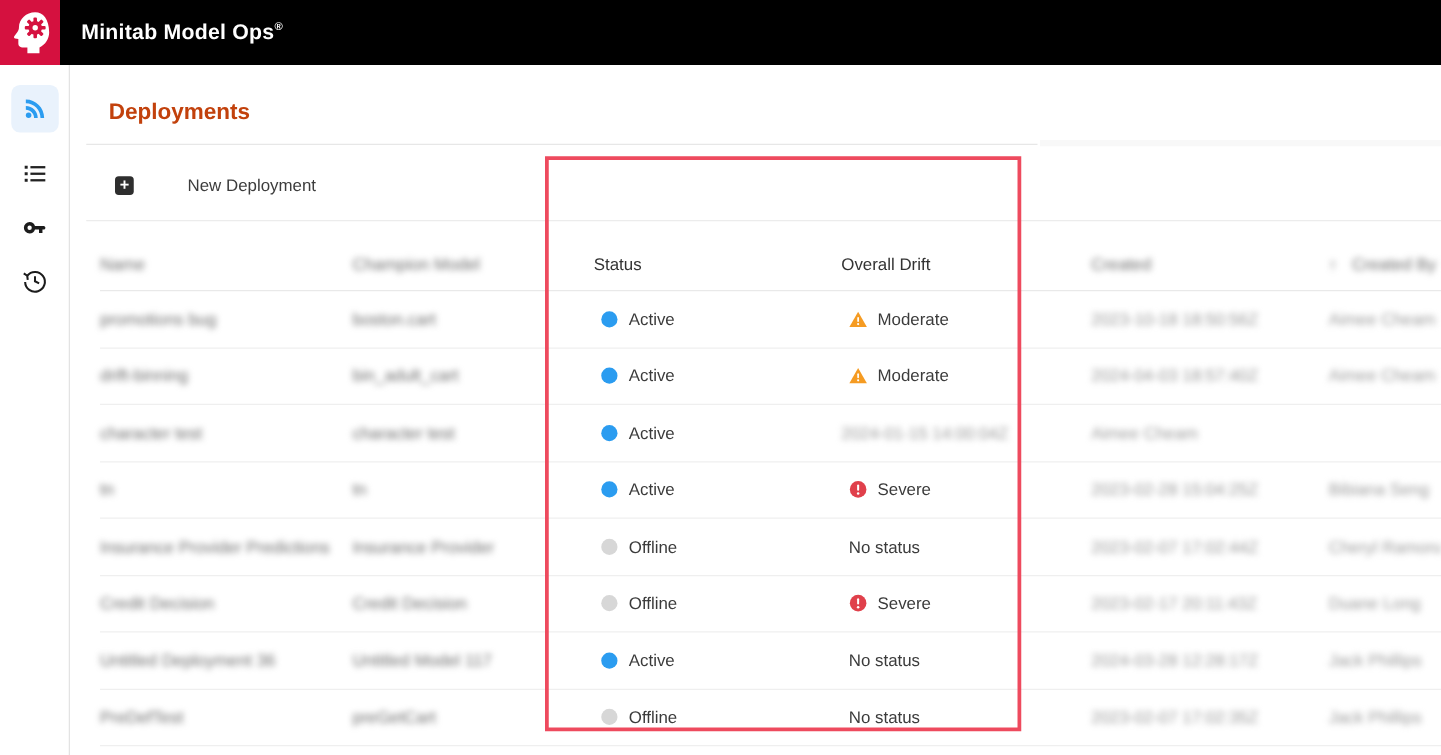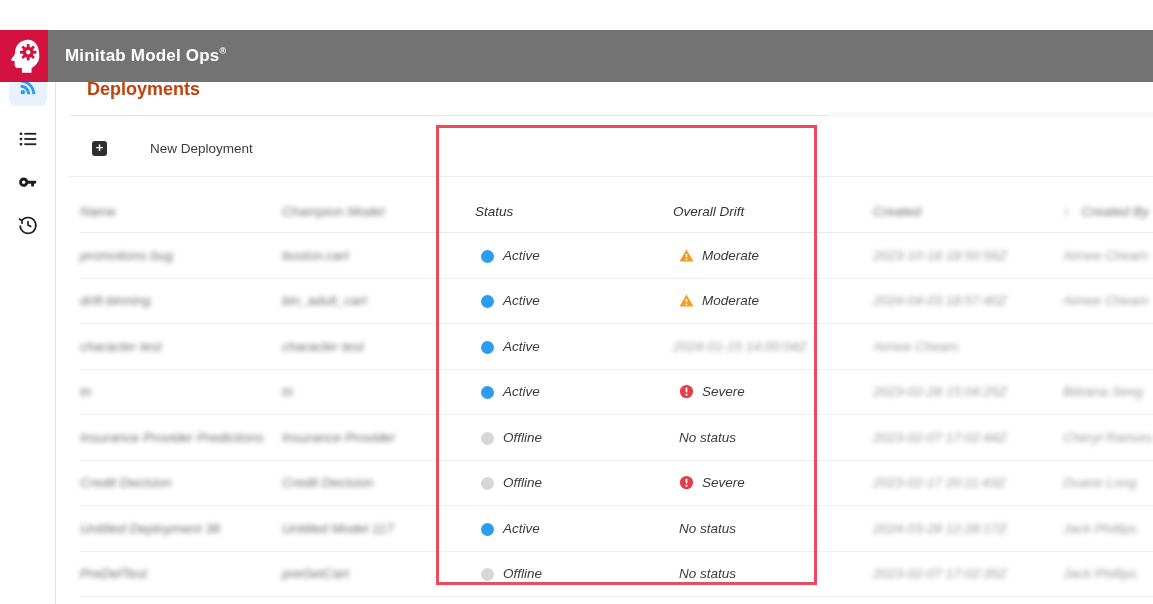--- a/index.html
+++ b/index.html
@@ -7,21 +7,21 @@
   body {
     font-family: "Liberation Sans", sans-serif;
     background: #ffffff;
     color: #333;
     position: relative;
   }
 
   
   .topbar {
     position: absolute; top: 0; left: 0; right: 0; height: 52px;
-    background: #737373; display: flex; align-items: center; z-index: 10; margin-top: 30px;
+    background: #000000; display: flex; align-items: center; z-index: 10;
   }
   .logo {
     width: 48px; height: 52px; background: #d5113f;
     display: flex; align-items: center; justify-content: center; flex: 0 0 auto;
   }
   .app-title {
     color: #ffffff; font-size: 17px; font-weight: 600; margin-left: 17px;
     letter-spacing: .2px;
   }
   .app-title sup { font-size: 9px; vertical-align: super; }
@@ -60,31 +60,30 @@
   .new-deploy-label { font-size: 13.5px; color: #3c3c3c; margin-left: 28px; }
 
   .toolbar-divider { position: absolute; top: 124px; left: 13px; right: 0; height: 1px; background: #ececec; }
 
   
   .table { position: absolute; left: 24px; right: 0; top: 124px; }
   .thead, .trow {
     display: grid;
     grid-template-columns: 202px 193px 198px 200px 190px 1fr;
     align-items: center;
-    font-style: italic;
   }
   .thead { height: 57px; border-bottom: 1px solid #e9e9e9; padding-top: 14px; }
   .hcell { font-size: 13.5px; color: #333; display: flex; align-items: center; gap: 12px; overflow: hidden; white-space: nowrap; }
   .trow { height: 45.5px; border-bottom: 1px solid #efefef; }
   .cell { font-size: 13.5px; overflow: hidden; white-space: nowrap; }
 
   .blur-strong { filter: blur(2.6px); color: #6e6e6e; }
   .blur-soft   { filter: blur(2.4px); color: #9a9a9a; }
 
-  .cell.status, .cell.drift { display: flex; align-items: flex-end; padding-left: 6px; }
+  .cell.status, .cell.drift { display: flex; align-items: center; padding-left: 6px; }
   .dot { width: 13px; height: 13px; border-radius: 50%; margin-right: 9px; flex: 0 0 auto; }
   .dot.active  { background: #2b9cf0; }
   .dot.offline { background: #d7d7d7; }
   .slabel, .dlabel { color: #3b3b3b; }
   .dicon { width: 15px; height: 15px; margin-right: 8px; flex: 0 0 auto; display: inline-flex; }
   .dicon:empty { display: none; margin: 0; }
   .sort-arrow { font-size: 13px; color: #5f5f5f; }
 
   
   .highlight-box {

